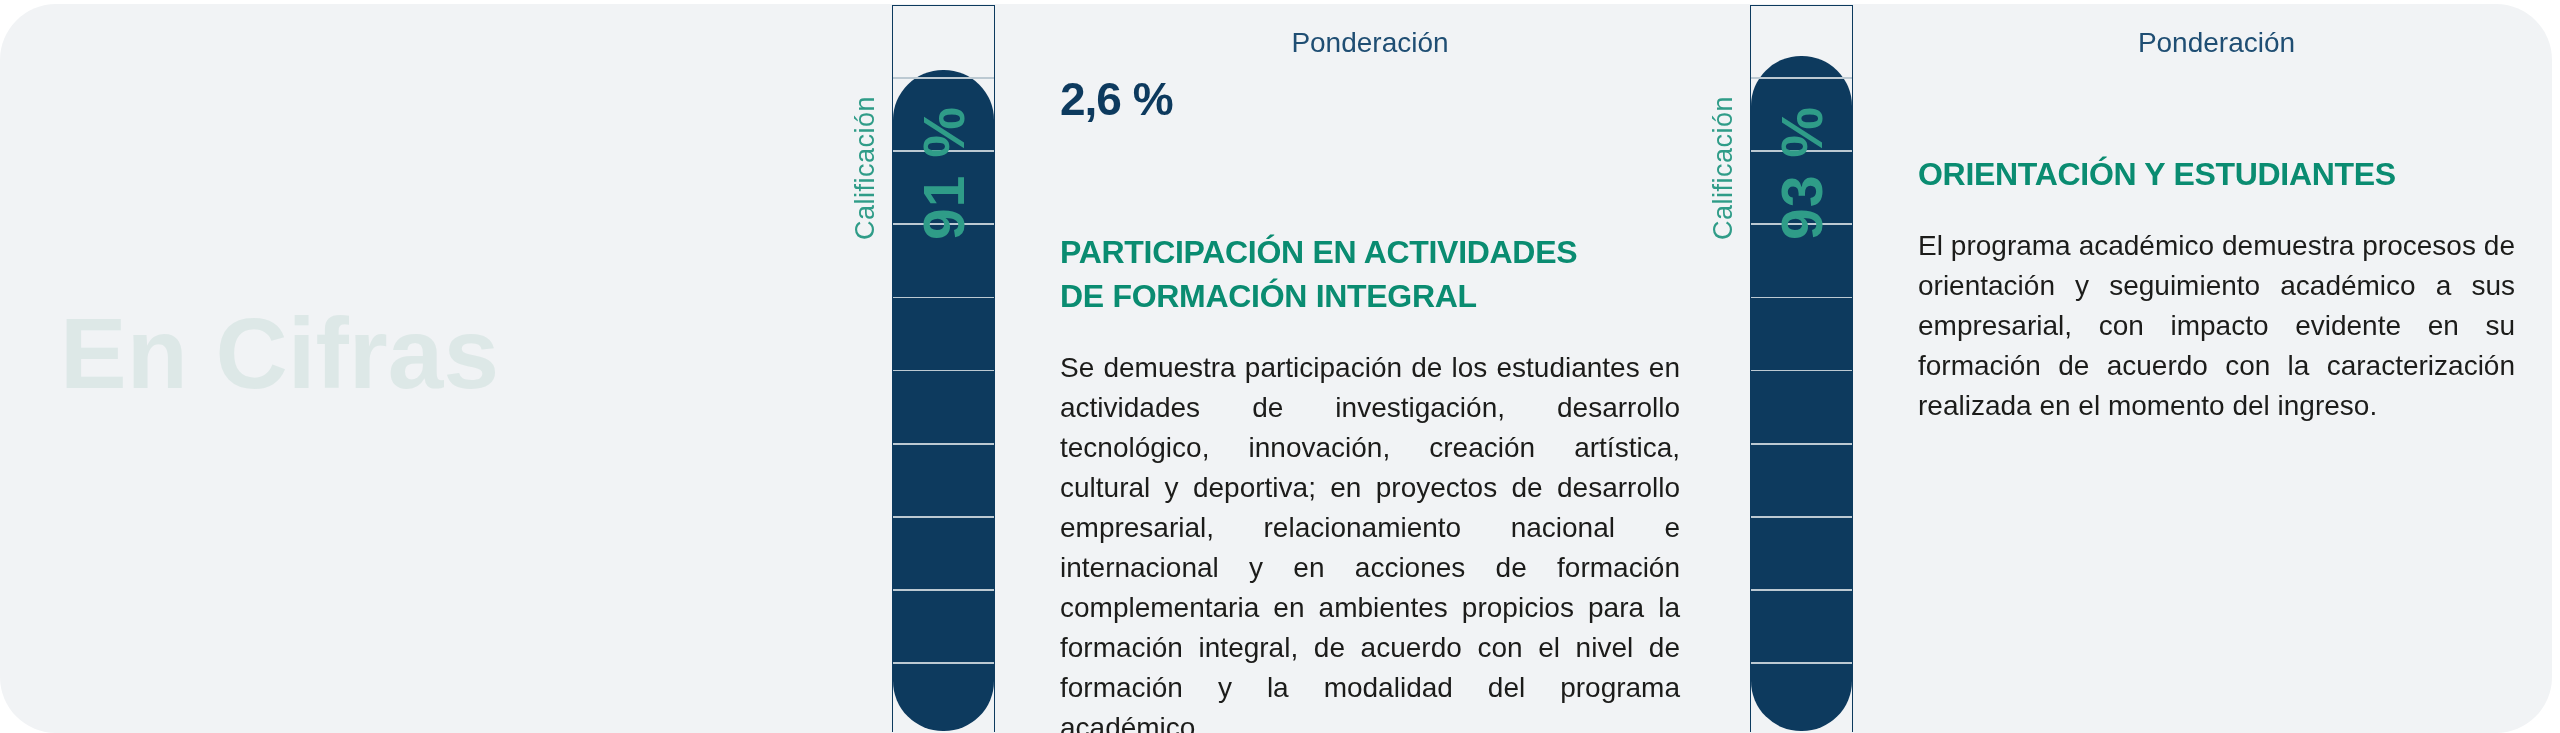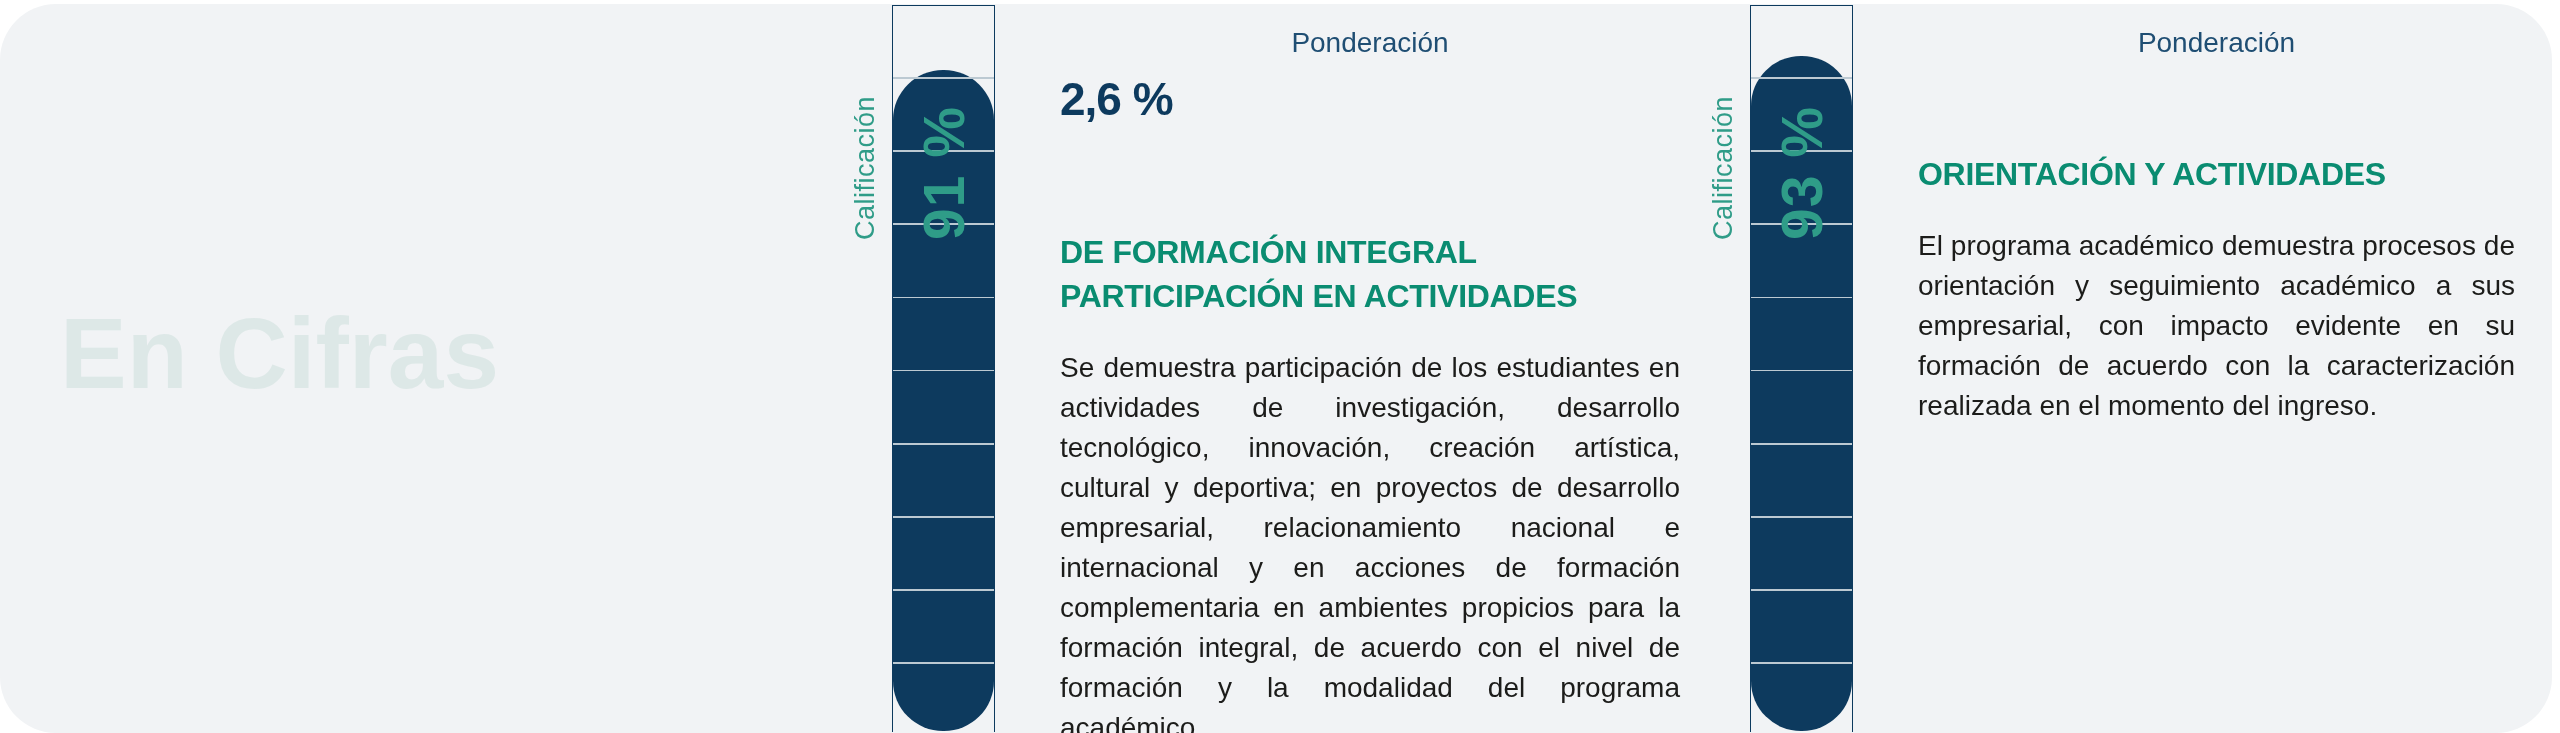--- a/index.html
+++ b/index.html
@@ -89,35 +89,35 @@
   <section class="group group-1">
     <div class="calif-label">Calificación</div>
     <div class="gauge">
       <div class="gauge-fill" style="height: 91%;"></div>
       <div class="gauge-value">91 %</div>
     </div>
     <div class="col">
       <div class="pond-label">Ponderación</div>
       <div class="pond-value">2,6 %</div>
       <h2 class="ind-title">
+        <span>PARTICIPACIÓN EN ACTIVIDADES</span>
         <span>DE FORMACIÓN INTEGRAL</span>
-        <span>PARTICIPACIÓN EN ACTIVIDADES</span>
       </h2>
       <p class="ind-desc">Se demuestra participación de los estudiantes en actividades de investigación, desarrollo tecnológico, innovación, creación artística, cultural y deportiva; en proyectos de desarrollo empresarial, relacionamiento nacional e internacional y en acciones de formación complementaria en ambientes propicios para la formación integral, de acuerdo con el nivel de formación y la modalidad del programa académico.</p>
     </div>
   </section>
 
   <section class="group group-2">
     <div class="calif-label">Calificación</div>
     <div class="gauge">
       <div class="gauge-fill" style="height: 93%;"></div>
       <div class="gauge-value">93 %</div>
     </div>
     <div class="col">
       <div class="pond-label">Ponderación</div>
       <h2 class="ind-title">
-        <span>ORIENTACIÓN Y ACTIVIDADES</span>
+        <span>ORIENTACIÓN Y ESTUDIANTES</span>
       </h2>
       <p class="ind-desc">El programa académico demuestra procesos de orientación y seguimiento académico a sus empresarial, con impacto evidente en su formación de acuerdo con la caracterización realizada en el momento del ingreso.</p>
     </div>
   </section>
 
 </div>
 
 </body></html>

